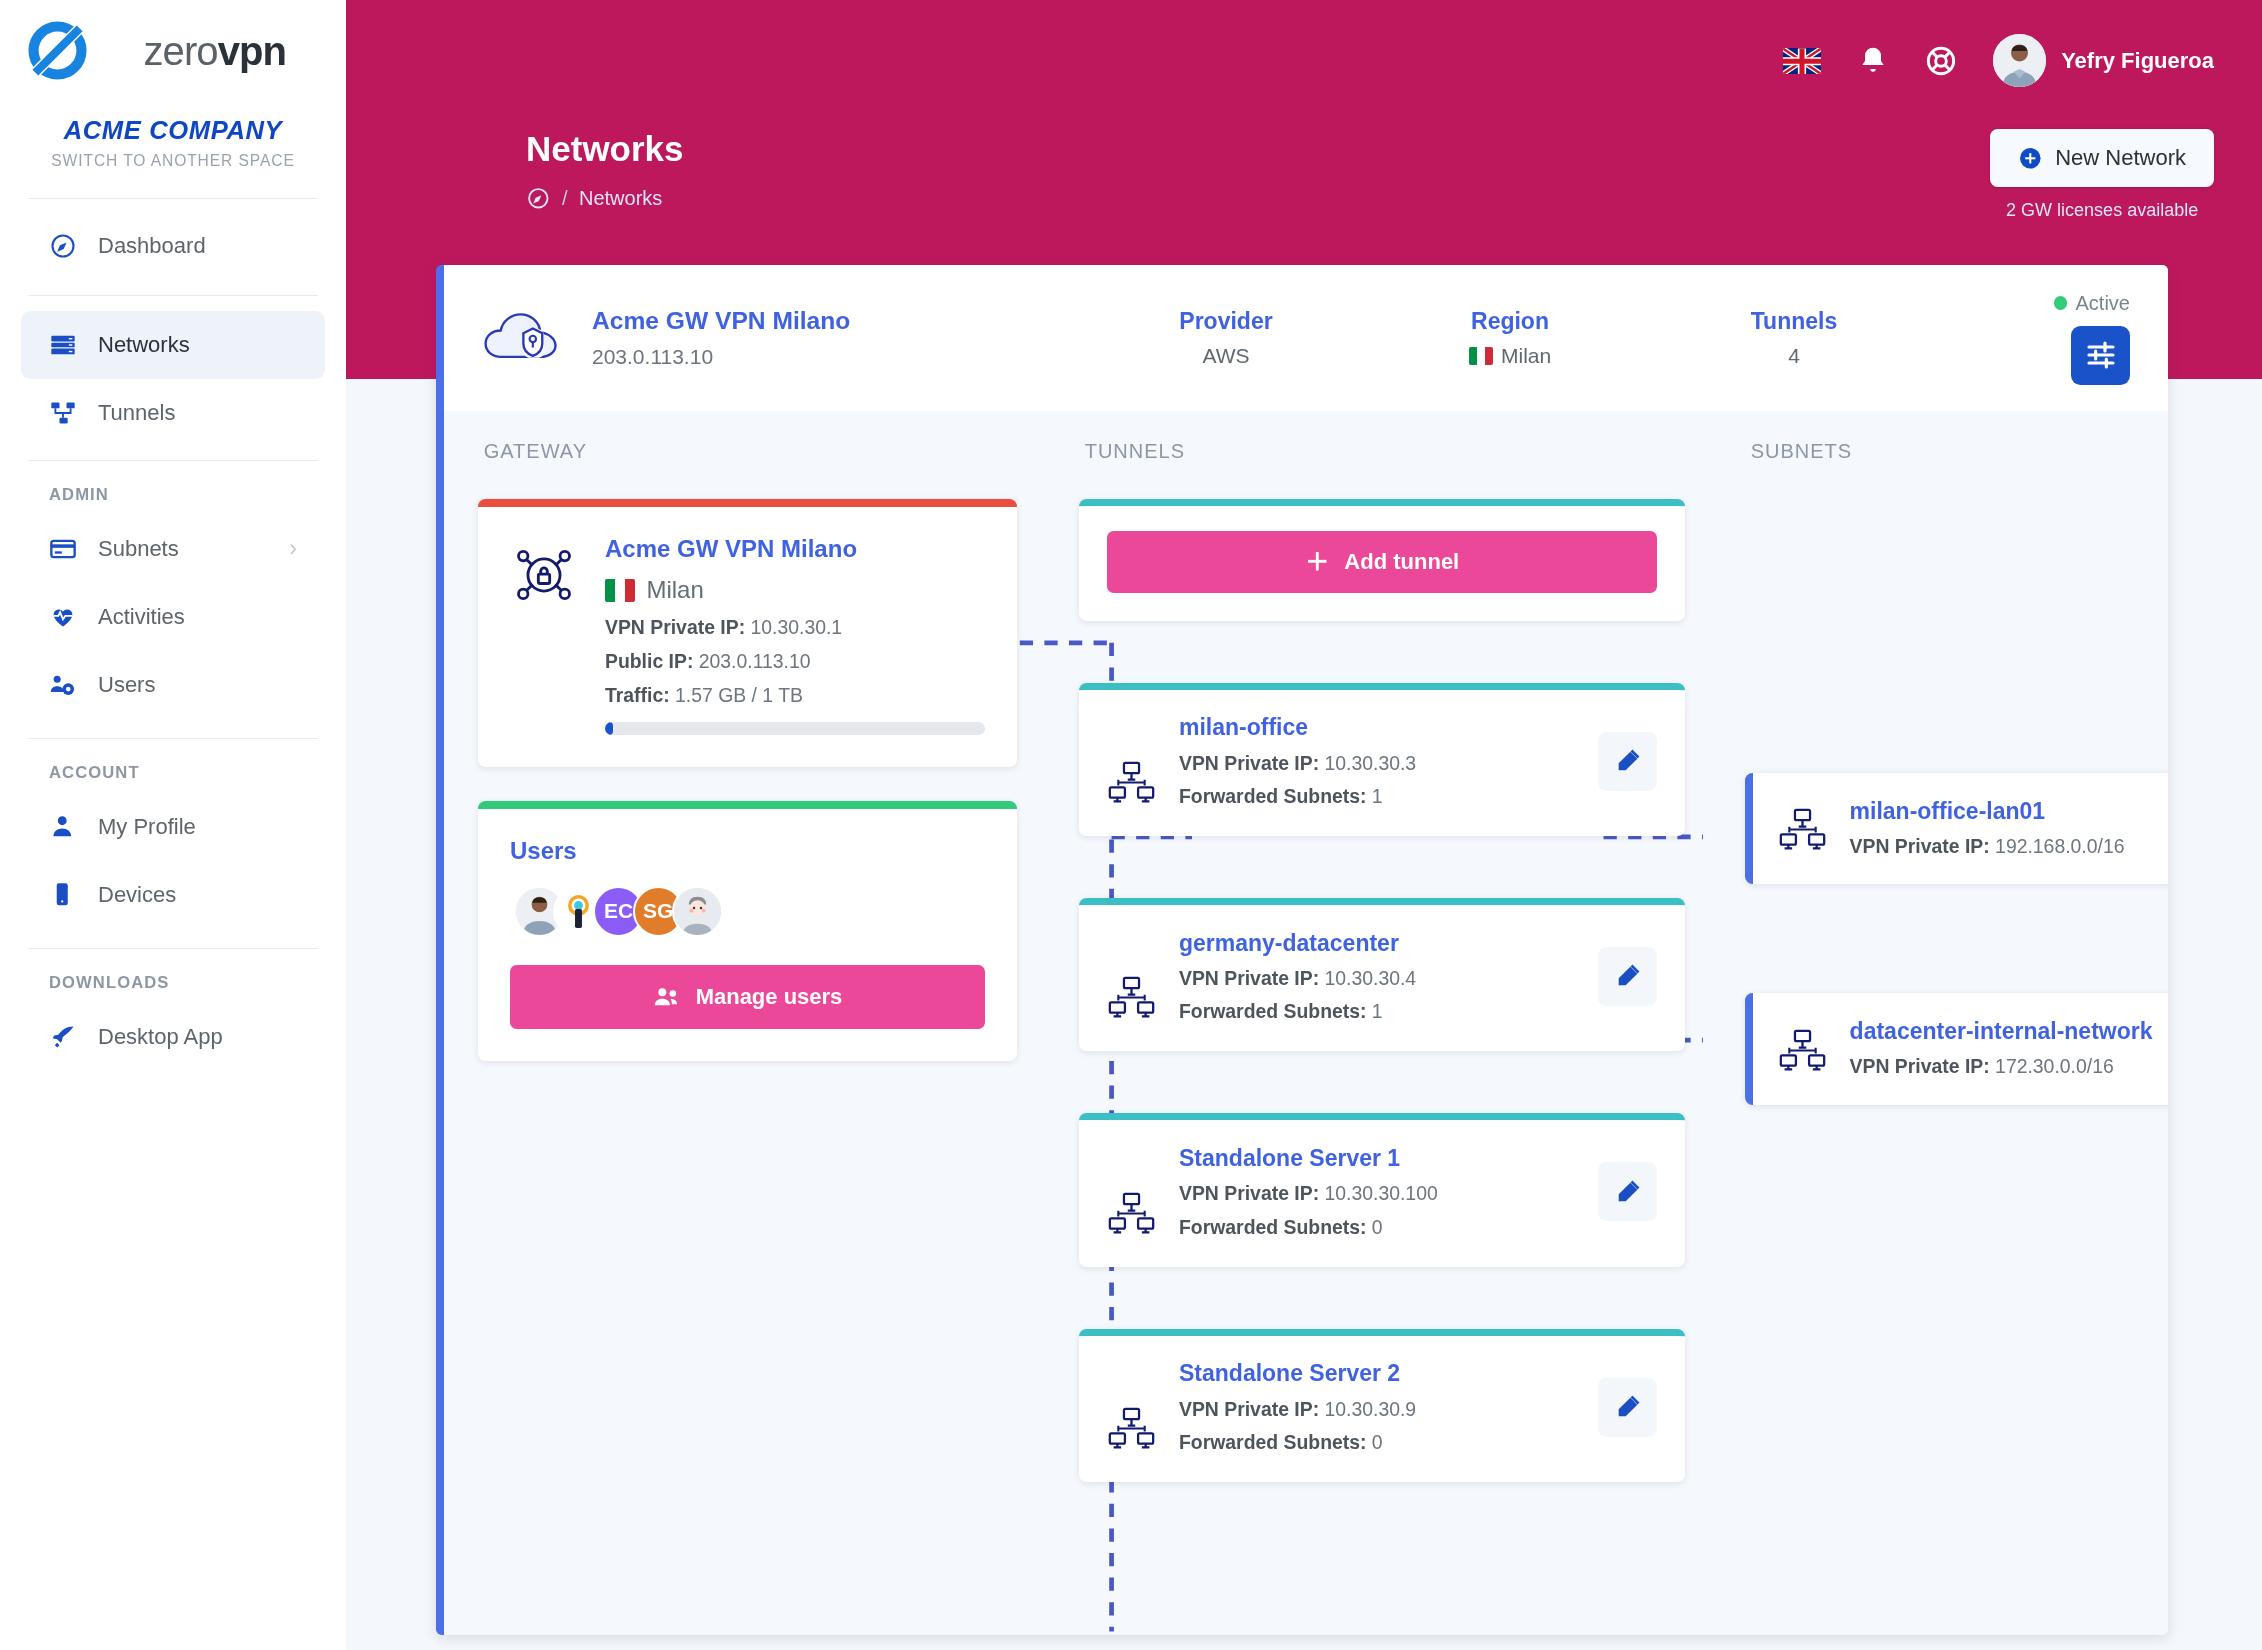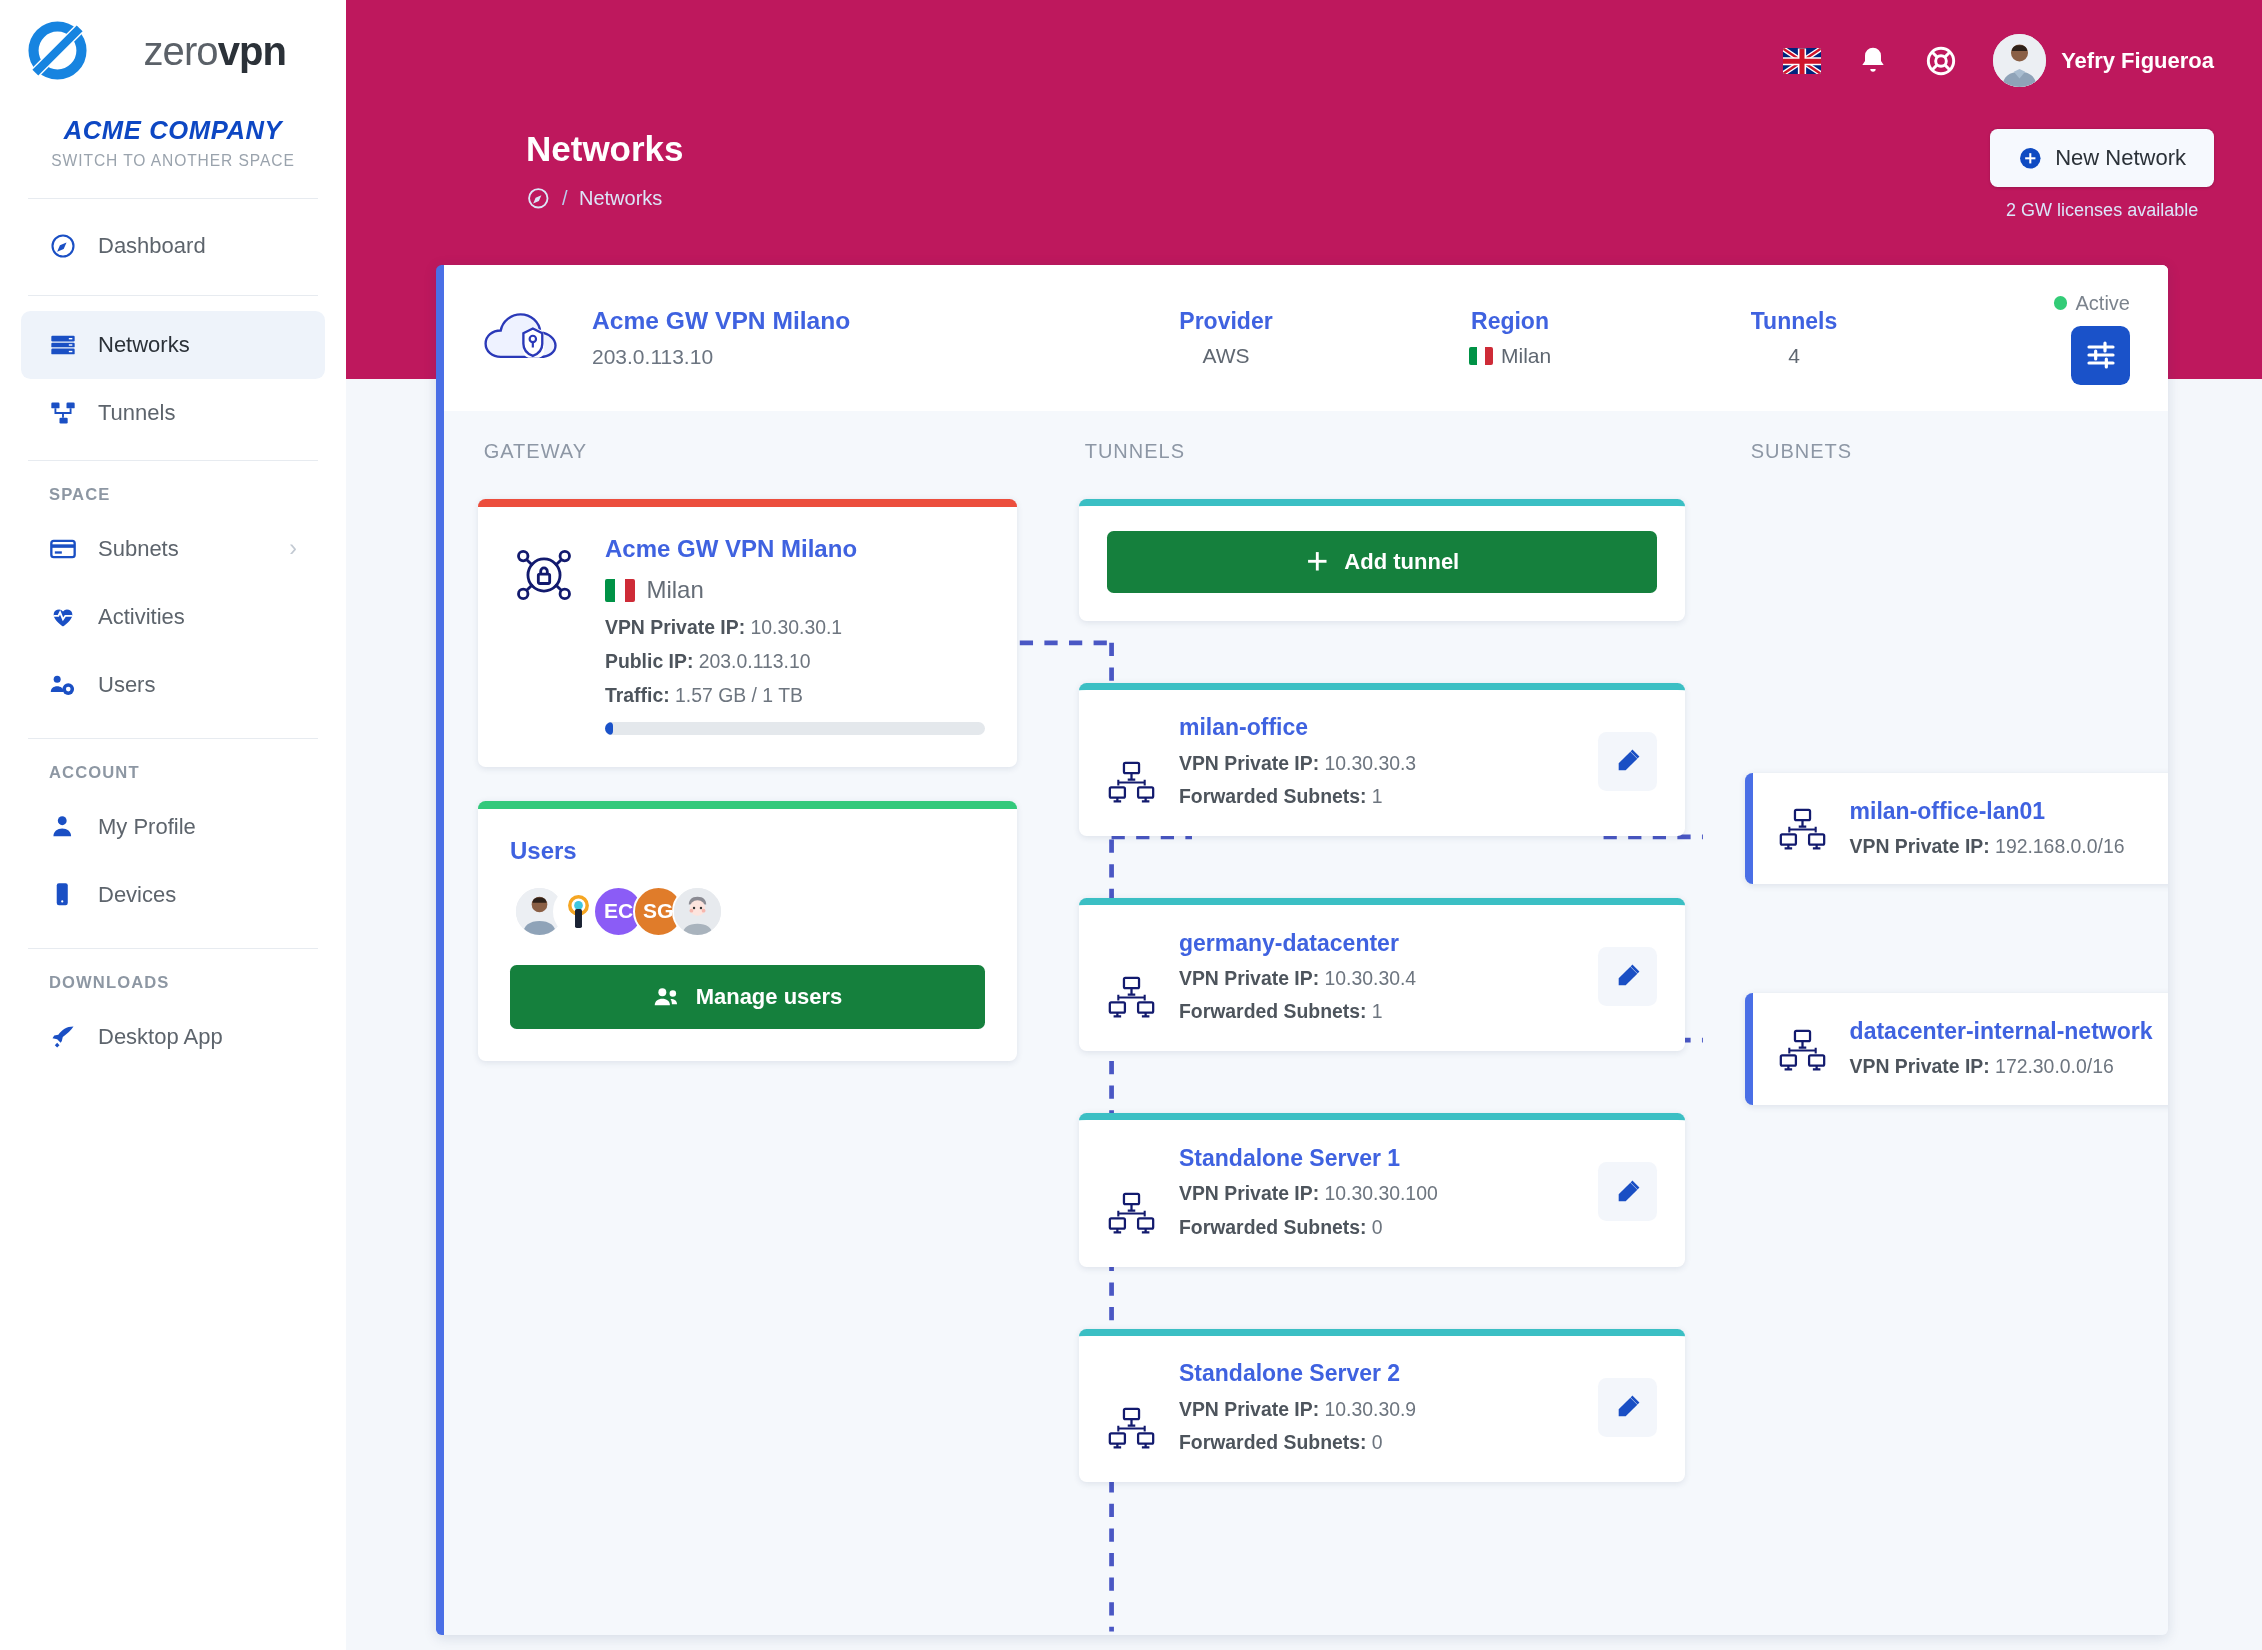--- a/index.html
+++ b/index.html
@@ -169,21 +169,21 @@
   .users-title { font-size: 24px; font-weight: 700; color: #3f62e0; }
   .avatars { display: flex; margin-top: 21px; padding-left: 3.8px; }
   .av {
     width: 51px; height: 51px; border-radius: 50%; margin-left: -11.4px;
     border: 2.8px solid #fff; overflow: hidden; position: relative;
     display: flex; align-items: center; justify-content: center;
     font-size: 21px; font-weight: 700; color: #fff; flex: 0 0 51px;
   }
   .av:first-child { margin-left: 0; }
   .btn-primary {
-    background: #15803d; color: #fff; border: none; border-radius: 6.6px;
+    background: #ec4899; color: #fff; border: none; border-radius: 6.6px;
     width: 100%; padding: 18px 0; font-size: 22px; font-weight: 700;
     display: flex; align-items: center; justify-content: center; gap: 15px;
     cursor: pointer; margin-top: 28px;
   }
 
   .tn-card { padding: 24.6px 28px 28px; margin-bottom: 62px; }
   .tn-addcard { padding: 24.6px 28px 28px; margin-bottom: 62px; }
   .tn-inner { display: flex; align-items: flex-end; }
   .tn-ico { flex: 0 0 57px; margin-top: 5.7px; }
   .tn-info { margin-left: 15px; flex: 1; }
@@ -267,21 +267,21 @@
             <path d="M5.5 8v4h13V8" stroke="#1a4fc4" stroke-width="1.6" fill="none"></path>
               <path d="M12 12v4" stroke="#1a4fc4" stroke-width="1.6"></path>
           </svg>
         </span>
         <span class="nav-label">Tunnels</span>
       </div>
     </nav>
 
     <div class="divider"></div>
 
-    <div class="nav-group-title">SPACE</div>
+    <div class="nav-group-title">ADMIN</div>
     <nav>
       <div class="nav-item">
         <span class="nav-ico">
           <svg width="28" height="28" viewBox="0 0 24 24" fill="none" stroke="#1a4fc4" stroke-width="2">
             <rect x="2" y="5" width="20" height="14" rx="2"></rect>
               <rect x="2" y="8" width="20" height="3" fill="#1a4fc4" stroke="none"></rect>
             <rect x="5" y="14" width="6" height="2" fill="#1a4fc4" stroke="none"></rect>
           </svg>
         </span>
         <span class="nav-label">Subnets</span>

